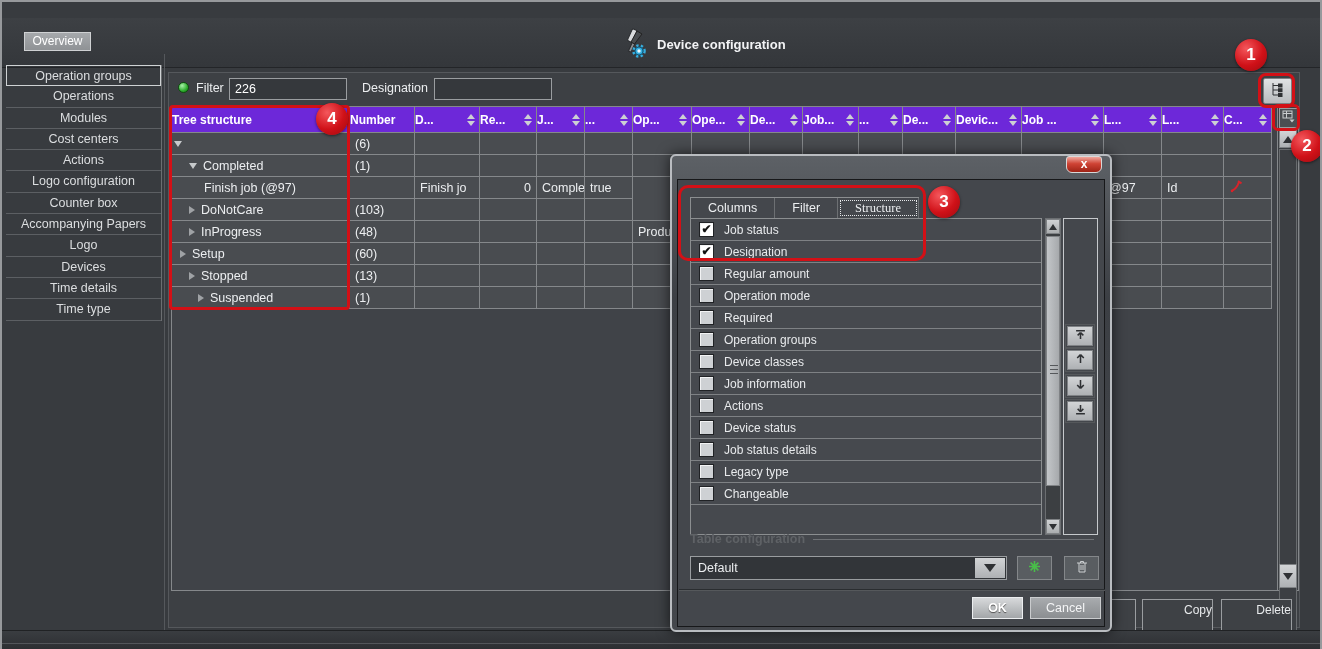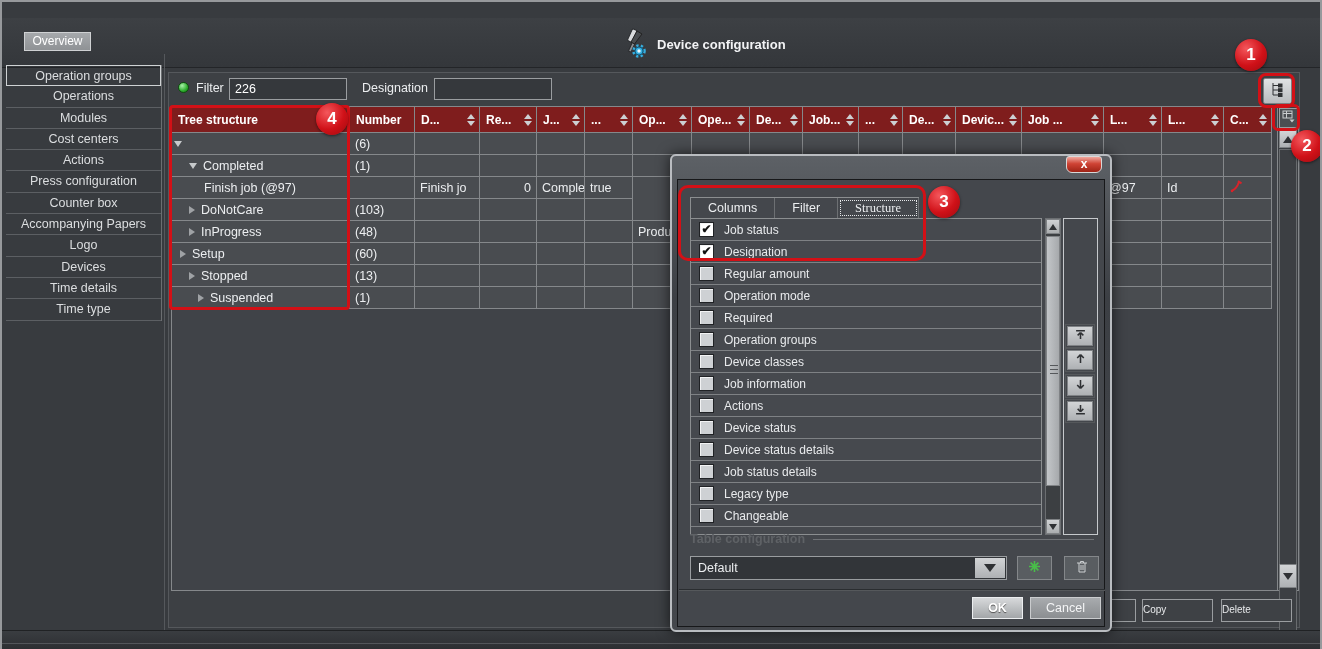--- a/index.html
+++ b/index.html
@@ -24,43 +24,43 @@
        background:radial-gradient(circle at 35% 30%,#a8f2a8,#2fae2f 60%,#137813);border:1px solid #0d4f0d;}
   .lab{position:absolute;top:9px;color:#eceef0;font-size:12.5px;}
   .txt{position:absolute;top:6px;height:22px;width:118px;background:#35383c;border:1px solid #9a9da0;color:#fff;
        font-size:12.5px;padding:0 5px;outline:none;}
   .btn-treeview{position:absolute;left:1261px;top:76px;width:29px;height:26px;background:linear-gradient(#e0e2e4,#b9bcbf);
        border:1px solid #7c7f82;border-radius:2px;display:flex;align-items:center;justify-content:center;}
   
   .table-region{position:absolute;left:169px;top:104px;width:1128px;height:485px;border:1px solid #85888b;background:#404348;}
   .thead{position:absolute;left:0;top:0;height:26px;display:flex;}
   .th{height:26px;border-right:1px solid #85888b;border-bottom:1px solid #85888b;display:flex;align-items:center;
-      justify-content:space-between;padding-left:6px;font-weight:bold;color:#fff;font-size:12px;background:#7f1d1d;white-space:nowrap;overflow:hidden;}
+      justify-content:space-between;font-weight:bold;color:#fff;font-size:12px;background:#6d28d9;white-space:nowrap;overflow:hidden;}
   .sort{display:flex;flex-direction:column;gap:2px;margin-right:4px;}
   .sort i{display:block;width:0;height:0;border-left:4px solid transparent;border-right:4px solid transparent;}
   .sort .s-up{border-bottom:5px solid #cdd0d3;}
   .sort .s-dn{border-top:5px solid #cdd0d3;}
   .rows{position:absolute;left:0;top:26px;}
   .tr{display:flex;height:22px;background:#494c50;}
   .td{height:22px;border-right:1px solid #85888b;border-bottom:1px solid #85888b;display:flex;align-items:center;
       padding:0 5px;color:#eceef0;font-size:12.5px;white-space:nowrap;overflow:hidden;}
   .td.right{justify-content:flex-end;}
   .arrow-exp{width:0;height:0;border-left:4px solid transparent;border-right:4px solid transparent;border-top:6px solid #c6c9cb;margin-right:6px;flex:none;}
   .arrow-col{width:0;height:0;border-top:4px solid transparent;border-bottom:4px solid transparent;border-left:6px solid #9fa2a5;margin-right:6px;flex:none;}
   .scrollcol{position:absolute;right:0;top:0;width:21px;height:100%;border-left:1px solid #85888b;background:#3c3f43;}
   .btn-colconfig{position:absolute;left:1px;top:1px;width:19px;height:20px;background:#4b4e52;border:1px solid #9a9da0;
        display:flex;align-items:center;justify-content:center;}
   .sb-btn{position:absolute;left:1px;width:18px;background:linear-gradient(#d2d4d6,#aeb1b4);border:1px solid #7f8285;
        display:flex;align-items:center;justify-content:center;}
   .tri-up{width:0;height:0;border-left:5px solid transparent;border-right:5px solid transparent;border-bottom:7px solid #2f3134;}
   .tri-dn{width:0;height:0;border-left:5px solid transparent;border-right:5px solid transparent;border-top:7px solid #2f3134;}
   .sb-track{position:absolute;left:1px;top:42px;width:18px;height:519px;background:#3c3f43;border:1px solid #696c6f;}
   
-  .foot-btn{position:absolute;top:597px;height:23px;background:#3e4145;border:1px solid #9a9da0;color:#e8eaec;
-       text-align:left;line-height:20px;font-size:10px;}
+  .foot-btn{position:absolute;top:597px;height:32px;background:#3e4145;border:1px solid #9a9da0;color:#e8eaec;
+       text-align:right;line-height:20px;font-size:12px;}
   
   .dialog{position:absolute;left:668px;top:152px;width:442px;height:478px;z-index:10;border-radius:6px;
        background:linear-gradient(180deg,#5d6166,#3c3f44 30%,#44474c);border:2px solid #b9bcc0;box-shadow:0 0 14px rgba(0,0,0,.65);}
   .dlg-close{position:absolute;right:8px;top:0px;width:36px;height:17px;border:1px solid #d8d8d8;border-radius:3px 3px 6px 6px;
        background:linear-gradient(#f0a89e,#cf4334 45%,#9e2316);color:#fff;font-weight:bold;font-size:12px;text-align:center;line-height:15px;}
   .dlg-content{position:absolute;left:5px;top:23px;width:428px;height:448px;background:#44474c;border:1px solid #17181a;}
   .tabstrip{position:absolute;left:12px;top:17px;display:flex;border-top:1px solid #8b8e90;border-left:1px solid #8b8e90;height:21px;}
   .tab{padding:0 17px;line-height:20px;color:#eceef0;font-size:12.5px;border-right:1px solid #6d7073;background:#44474c;}
   .tab.selected{outline:1px dotted #e6e8ea;outline-offset:-3px;font-family:Liberation Serif, serif;}
   .cblist{position:absolute;left:12px;top:38px;width:352px;height:317px;border:1px solid #8b8e90;background:#46494e;overflow:hidden;}
@@ -125,21 +125,21 @@
       <span class="app-title">Device configuration</span>
     </div>
   </div>
 
   <div class="sidebar">
       <div class="side-item selected">Operation groups</div>
       <div class="side-item">Operations</div>
       <div class="side-item">Modules</div>
       <div class="side-item">Cost centers</div>
       <div class="side-item">Actions</div>
-      <div class="side-item">Press configuration</div>
+      <div class="side-item">Logo configuration</div>
       <div class="side-item">Counter box</div>
       <div class="side-item">Accompanying Papers</div>
       <div class="side-item">Logo</div>
       <div class="side-item">Devices</div>
       <div class="side-item">Time details</div>
       <div class="side-item">Time type</div>
     </div>
   <div class="side-divider"></div>
 
   <div class="panel"></div>
@@ -528,24 +528,20 @@
           <div class="cbrow">
             <span class="cb"></span>
             <span>Actions</span>
           </div>
           <div class="cbrow">
             <span class="cb"></span>
             <span>Device status</span>
           </div>
           <div class="cbrow">
             <span class="cb"></span>
-            <span>Device status details</span>
-          </div>
-          <div class="cbrow">
-            <span class="cb"></span>
             <span>Job status details</span>
           </div>
           <div class="cbrow">
             <span class="cb"></span>
             <span>Legacy type</span>
           </div>
           <div class="cbrow">
             <span class="cb"></span>
             <span>Changeable</span>
           </div>

